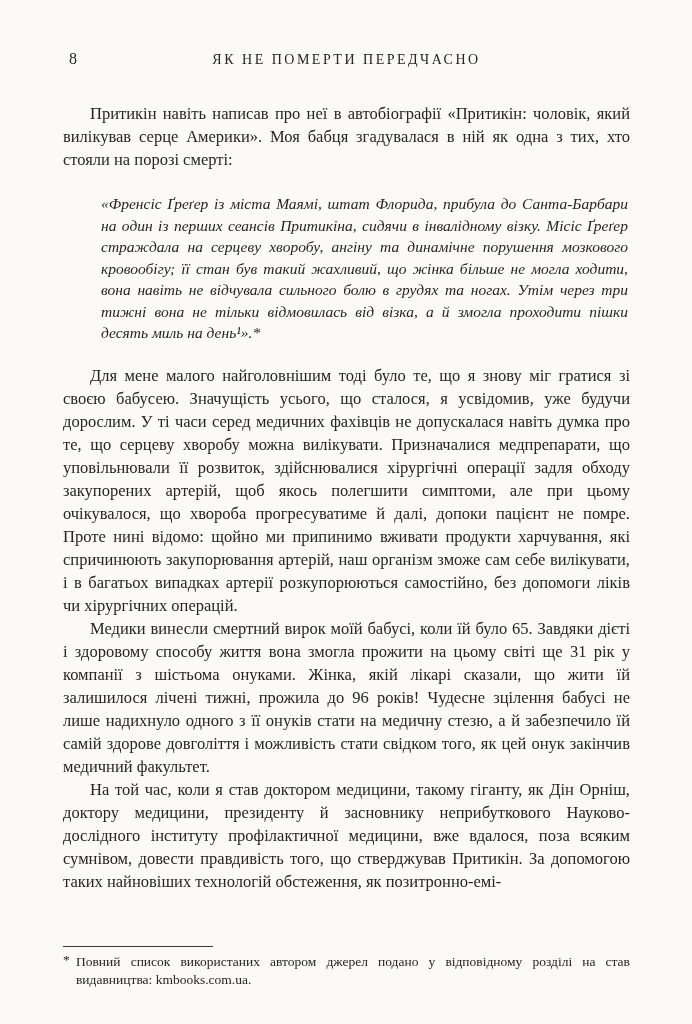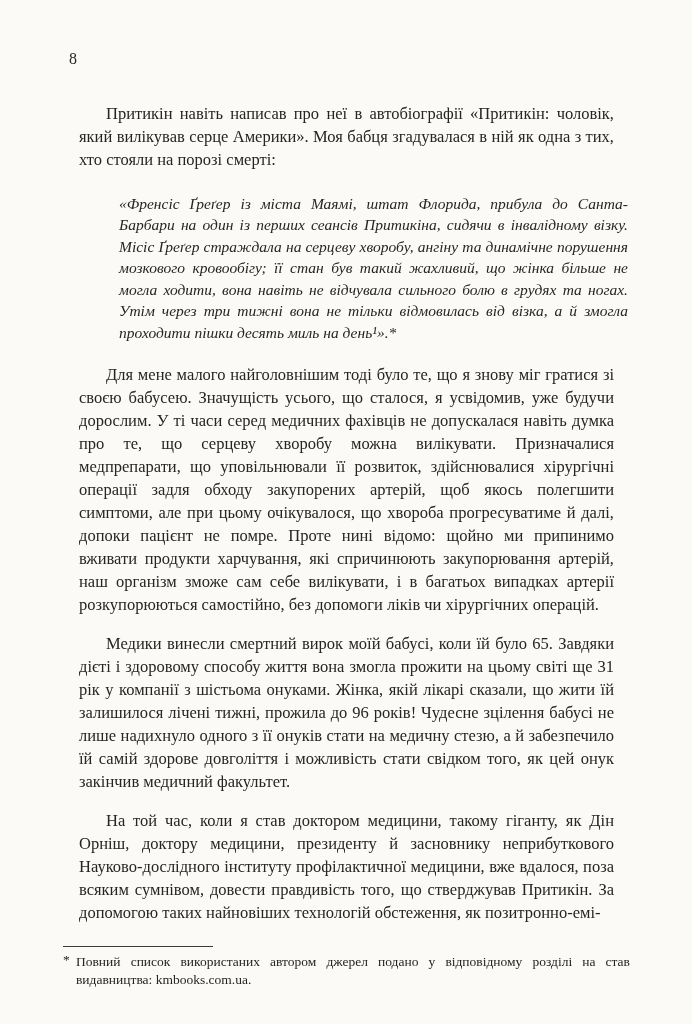--- a/index.html
+++ b/index.html
@@ -33,29 +33,29 @@
     top: 0;
     font-size: 16px;
   }
   .book-title {
     font-size: 14px;
     letter-spacing: 2.5px;
     font-weight: normal;
     display: inline-block;
   }
   .body-text p {
-    margin: 16px;
+    margin: 0;
     font-size: 16.5px;
     line-height: 23px;
     text-align: justify;
     text-indent: 27px;
     hyphens: auto;
   }
   blockquote.quote {
-    margin: 22px 2px 20px 56px;
+    margin: 22px 2px 20px 38px;
     font-style: italic;
     font-size: 15.5px;
     line-height: 21.5px;
     text-align: justify;
     hyphens: auto;
   }
   .footnote {
     margin-top: auto;
     padding-top: 6px;
   }
@@ -80,20 +80,21 @@
     font-size: 13.5px;
   }
 </style>
 </head>
 <body>
 
 <div class="page">
 
   <div class="running-header">
     <span class="page-number">8</span>
+    <span class="book-title">ЯК НЕ ПОМЕРТИ ПЕРЕДЧАСНО</span>
   </div>
 
   <div class="body-text">
     <p>Притикін навіть написав про неї в автобіографії «Притикін: чоловік, який вилікував серце Америки». Моя бабця згадувалася в ній як одна з тих, хто стояли на порозі смерті:</p>
 
     <blockquote class="quote">«Френсіс Ґреґер із міста Маямі, штат Флорида, прибула до Санта-Барбари на один із перших сеансів Притикіна, сидячи в інвалідному візку. Місіс Ґреґер страждала на серцеву хворобу, ангіну та динамічне порушення мозкового кровообігу; її стан був такий жахливий, що жінка більше не могла ходити, вона навіть не відчувала сильного болю в грудях та ногах. Утім через три тижні вона не тільки відмовилась від візка, а й змогла проходити пішки десять миль на день¹».*</blockquote>
 
     <p>Для мене малого найголовнішим тоді було те, що я знову міг гратися зі своєю бабусею. Значущість усього, що сталося, я усвідомив, уже будучи дорослим. У ті часи серед медичних фахівців не допускалася навіть думка про те, що серцеву хворобу можна вилікувати. Призначалися медпрепарати, що уповільнювали її розвиток, здійснювалися хірургічні операції задля обходу закупорених артерій, щоб якось полегшити симптоми, але при цьому очікувалося, що хвороба прогресуватиме й далі, допоки пацієнт не помре. Проте нині відомо: щойно ми припинимо вживати продукти харчування, які спричинюють закупорювання артерій, наш організм зможе сам себе вилікувати, і в багатьох випадках артерії розкупорюються самостійно, без допомоги ліків чи хірургічних операцій.</p>
 
     <p>Медики винесли смертний вирок моїй бабусі, коли їй було 65. Завдяки дієті і здоровому способу життя вона змогла прожити на цьому світі ще 31 рік у компанії з шістьома онуками. Жінка, якій лікарі сказали, що жити їй залишилося лічені тижні, прожила до 96 років! Чудесне зцілення бабусі не лише надихнуло одного з її онуків стати на медичну стезю, а й забезпечило їй самій здорове довголіття і можливість стати свідком того, як цей онук закінчив медичний факультет.</p>

